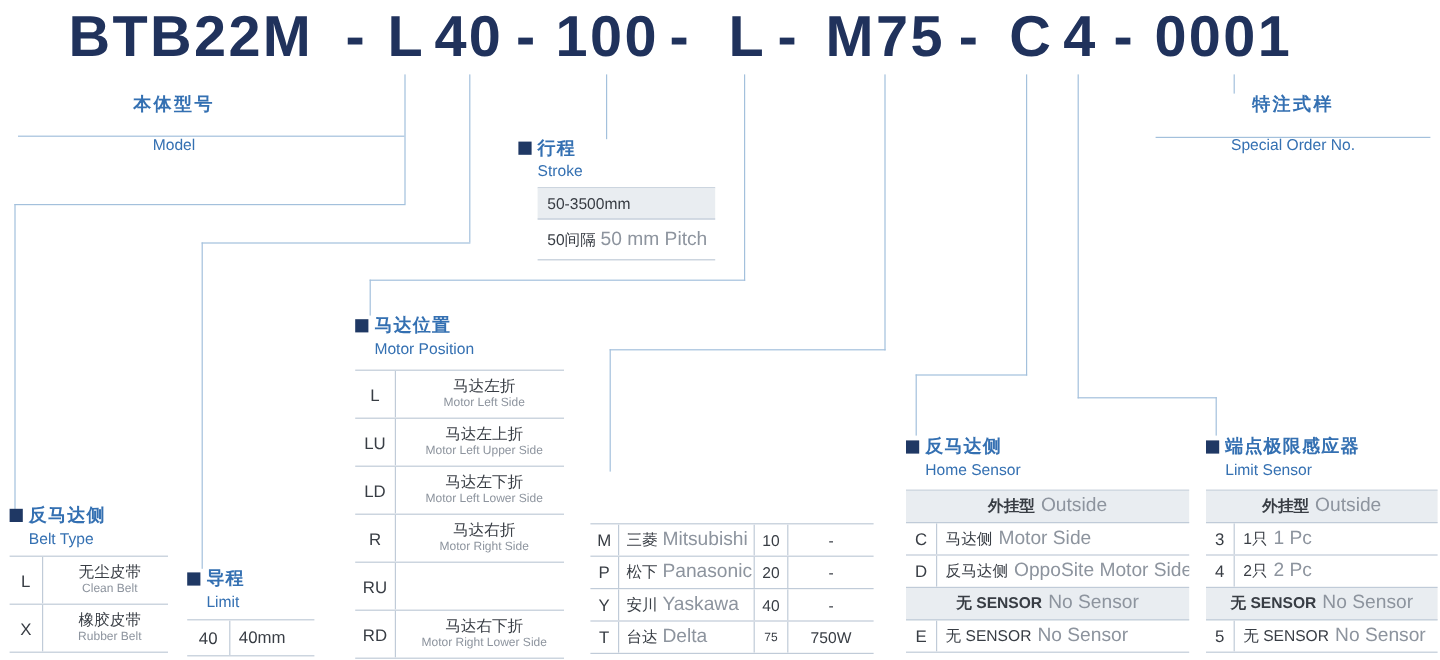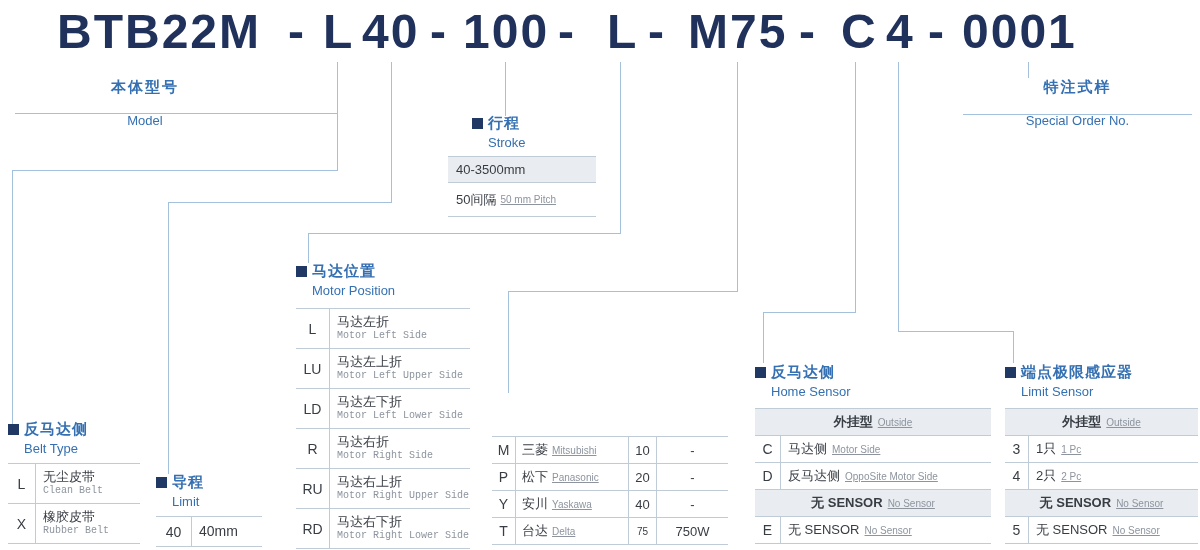--- a/index.html
+++ b/index.html
@@ -20,25 +20,25 @@
   .sec-head{position:absolute;color:var(--blue,#3470b2);}
   .sec-head .row1{display:flex;align-items:center;gap:5px;}
   .bullet{width:11px;height:11px;background:var(--bullet,#1f3864);flex:none;}
   .sec-zh{font-size:15px;font-weight:700;letter-spacing:1px;color:var(--blue,#3470b2);white-space:nowrap;}
   .sec-en{font-size:13px;margin-left:16px;margin-top:2px;white-space:nowrap;}
 
   .tbl{position:absolute;border-top:1px solid var(--border,#c0cbd8);}
   .trow{display:flex;align-items:center;border-bottom:1px solid var(--border,#c0cbd8);overflow:hidden;}
   .shaded{background:var(--shade,#e9edf1);}
   .tcode{height:100%;display:flex;align-items:center;justify-content:center;border-right:1px solid var(--border,#c0cbd8);flex:none;font-size:14px;color:var(--text-dark,#383d44);}
-  .tdesc{flex:1;padding-left:7px;min-width:0;}
+  .tdesc{flex:1;padding-left:7px;min-width:0;text-align:center;}
   .oneline{display:flex;align-items:center;gap:5px;height:100%;}
   .zh{font-size:13px;color:var(--text-dark,#383d44);line-height:1.2;white-space:nowrap;}
-  .en{font-size:10px;color:var(--text-gray,#8d949e);line-height:1.25;white-space:nowrap;font-family:Liberation Mono, monospace;}
-  .inline-en{font-size:10px;color:var(--text-gray,#8d949e);white-space:nowrap;text-decoration:underline;}
+  .en{font-size:10px;color:var(--text-gray,#8d949e);line-height:1.25;white-space:nowrap;}
+  .inline-en{font-size:16px;color:var(--text-gray,#8d949e);white-space:nowrap;}
   .bold{font-weight:700;}
   .fs14{font-size:14px;}
   .center-row{justify-content:center;gap:5px;}
   .pad8{padding-left:8px;gap:4px;}
   .cell-brand{flex:none;width:113px;height:100%;display:flex;align-items:center;padding-left:6px;gap:4px;border-right:1px solid var(--border,#c0cbd8);}
   .tlast{flex:1;height:100%;display:flex;align-items:center;justify-content:center;font-size:13px;color:var(--text-dark,#383d44);}
 </style>
 </head>
 <body>
 
@@ -86,30 +86,30 @@
   <div class="lbl" style="left:60px;top:78px;width:170px">
     <div class="zh-t">本体型号</div>
     <div class="en-t">Model</div>
   </div>
 
   <div class="lbl" style="left:980px;top:78px;width:195px">
     <div class="zh-t">特注式样</div>
     <div class="en-t">Special Order No.</div>
   </div>
 
-  <div class="sec-head" style="left:472px;top:114px">
+  <div class="sec-head" style="left:432px;top:114px">
     <div class="row1">
         <span class="bullet"></span>
       <span class="sec-zh">行程</span>
       </div>
     <div class="sec-en">Stroke</div>
   </div>
   <div class="tbl" style="left:448px;top:156px;width:148px">
     <div class="trow shaded pad8" style="height:26px">
-      <span class="zh">40-3500mm</span>
+      <span class="zh">50-3500mm</span>
     </div>
     <div class="trow pad8" style="height:34px">
       <span class="zh">50间隔</span>
       <span class="inline-en">50 mm Pitch</span>
     </div>
   </div>
 
   <div class="sec-head" style="left:296px;top:262px">
     <div class="row1">
         <span class="bullet"></span>
@@ -141,24 +141,20 @@
     </div>
     <div class="trow" style="height:40px">
       <div class="tcode" style="width:34px">R</div>
       <div class="tdesc">
         <div class="zh">马达右折</div>
         <div class="en">Motor Right Side</div>
       </div>
     </div>
     <div class="trow" style="height:40px">
       <div class="tcode" style="width:34px">RU</div>
-      <div class="tdesc">
-        <div class="zh">马达右上折</div>
-        <div class="en">Motor Right Upper Side</div>
-      </div>
     </div>
     <div class="trow" style="height:40px">
       <div class="tcode" style="width:34px">RD</div>
       <div class="tdesc">
         <div class="zh">马达右下折</div>
         <div class="en">Motor Right Lower Side</div>
       </div>
     </div>
   </div>
 

